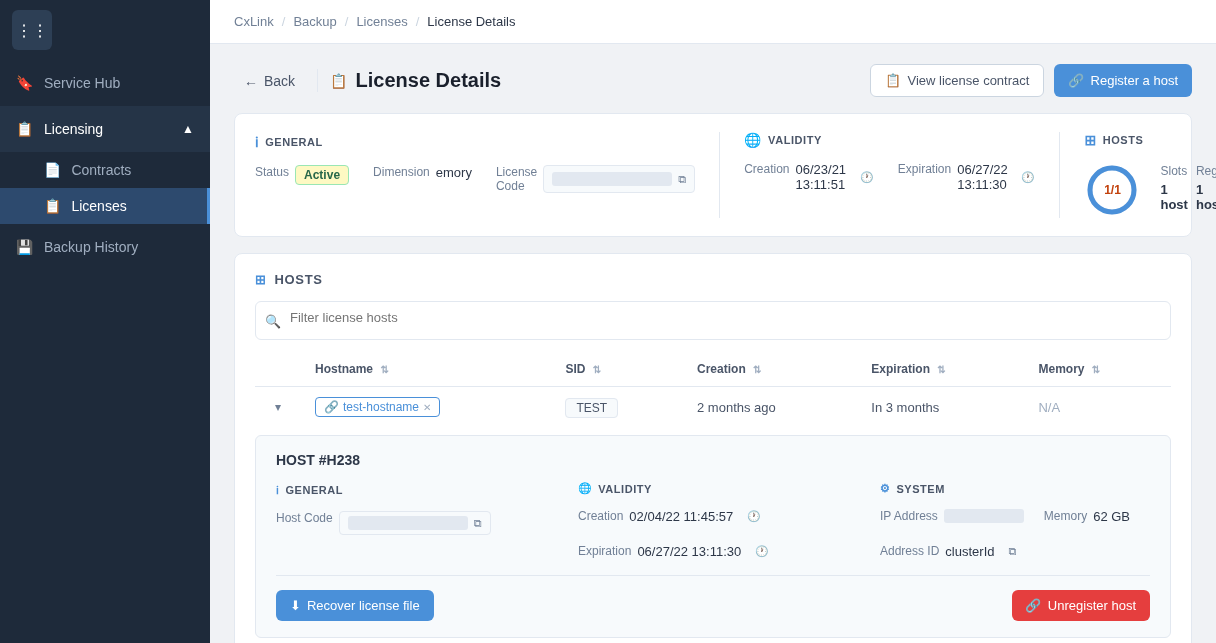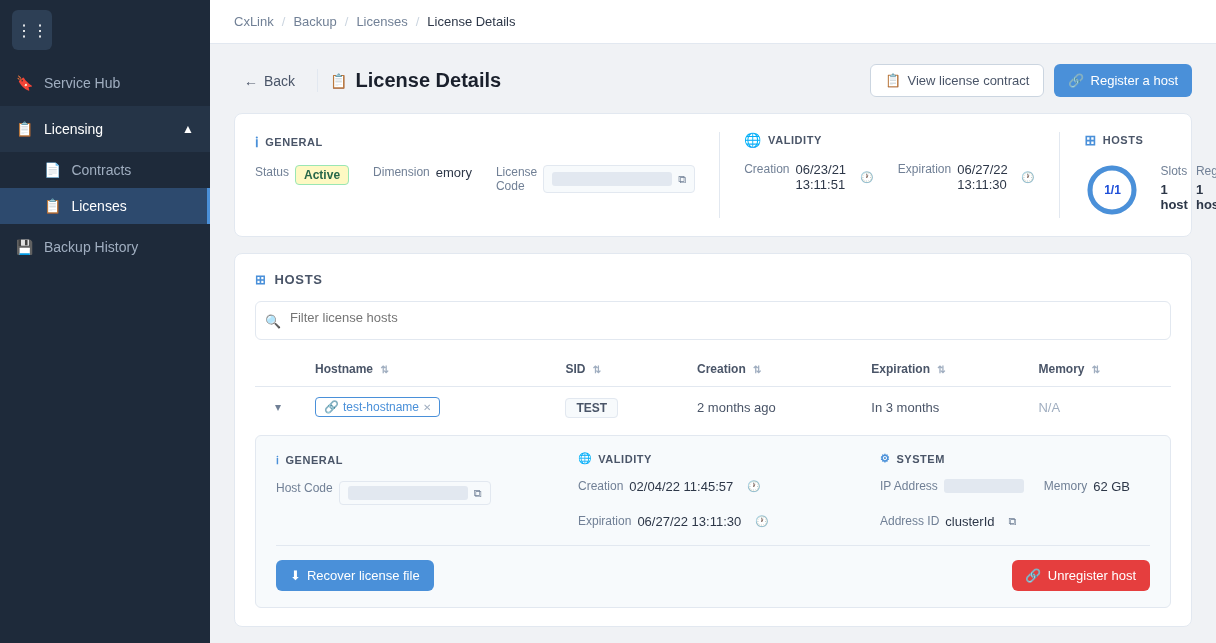--- a/index.html
+++ b/index.html
@@ -55,21 +55,21 @@
     .field-value-row { display: flex; align-items: center; gap: 14px; }
     .badge-active { background: #fef9c3; color: #276749; border: 1px solid #9ae6b4; border-radius: 4px; padding: 2px 8px; font-size: 12px; font-weight: 600; }
     .field-code { background: #f7fafc; border: 1px solid #e2e8f0; border-radius: 4px; padding: 4px 8px; font-family: monospace; font-size: 12px; color: #4a5568; display: flex; align-items: center; gap: 6px; }
     .copy-icon { cursor: pointer; color: #718096; font-size: 11px; }
     .time-icon { color: #718096; font-size: 11px; cursor: pointer; }
 
     
     .hosts-section { display: flex; align-items: center; gap: 20px; }
     .donut-container { position: relative; width: 56px; height: 56px; }
     .donut-svg { width: 56px; height: 56px; }
-    .donut-text { position: absolute; top: 50%; left: 50%; transform: translate(-50%, -50%); font-size: 12px; font-weight: 700; color: #1d4ed8; }
+    .donut-text { position: absolute; top: 50%; left: 50%; transform: translate(-50%, -50%); font-size: 12px; font-weight: 700; color: #c2410c; }
     .hosts-stats { display: flex; gap: 8px; }
     .host-stat { display: flex; flex-direction: column; gap: 4px; }
     .host-stat-label { font-size: 12px; color: #718096; }
     .host-stat-value { font-size: 13px; font-weight: 600; color: #2d3748; }
     .avail-badge { background: #fff5f5; color: #e53e3e; border: 1px solid #fed7d7; border-radius: 4px; padding: 2px 8px; font-size: 12px; font-weight: 600; }
 
     
     .hosts-header { display: flex; align-items: center; gap: 8px; font-size: 13px; font-weight: 700; color: #4a5568; text-transform: uppercase; letter-spacing: 0.05em; margin-bottom: 14px; }
     .filter-input { width: 100%; padding: 8px 12px 14px 34px; border: 1px solid #e2e8f0; border-radius: 6px; font-size: 13px; color: #4a5568; background: #fff; outline: none; }
     .filter-wrapper { position: relative; margin-bottom: 12px; }
@@ -77,21 +77,21 @@
 
     
     .table { width: 100%; border-collapse: collapse; }
     .table th { padding: 10px 14px; text-align: left; font-size: 12px; font-weight: 600; color: #4a5568; border-bottom: 1px solid #e2e8f0; }
     .table th .sort-icon { color: #a0aec0; margin-left: 4px; font-size: 10px; }
     .table td { padding: 10px 14px; font-size: 13px; color: #4a5568; border-bottom: 1px solid #f0f2f5; vertical-align: middle; }
     .table tr:last-child td { border-bottom: none; }
     .expand-btn { background: none; border: none; cursor: pointer; color: #718096; font-size: 12px; padding: 2px 6px; }
     .tag { display: inline-flex; align-items: center; gap: 4px; background: #fff; border: 1px solid #4a90d9; border-radius: 4px; padding: 2px 8px; color: #4a90d9; font-size: 12px; }
     .tag .remove { cursor: pointer; font-size: 10px; color: #a0aec0; }
-    .sid-badge { background: #f7fafc; border: 1px solid #e2e8f0; border-radius: 4px; padding: 2px 10px; font-size: 12px; font-weight: 700; color: #4a5568; }
+    .sid-badge { background: #f7fafc; border: 1px solid #e2e8f0; border-radius: 4px; padding: 2px 10px; font-size: 12px; font-weight: 400; color: #4a5568; }
     .na-text { color: #a0aec0; font-size: 13px; }
 
     
     .host-detail { background: #f7fafc; border: 1px solid #e2e8f0; border-radius: 6px; padding: 16px 20px; margin-top: 8px; }
     .host-detail-title { font-size: 14px; font-weight: 700; color: #2d3748; margin-bottom: 14px; }
     .host-detail-grid { display: flex; gap: 32px; }
     .host-detail-section { flex: 1; }
     .host-detail-fields { display: flex; gap: 20px; flex-wrap: wrap; }
     .host-detail-footer { display: flex; justify-content: space-between; align-items: center; margin-top: 16px; padding-top: 14px; border-top: 1px solid #e2e8f0; }
 
@@ -313,20 +313,21 @@
               <span>In 3 months</span>
             </td>
             <td>
               <span class="na-text">N/A</span>
             </td>
           </tr>
         </tbody>
       </table>
 
       <div class="host-detail">
+        <div class="host-detail-title">HOST #H238</div>
 
         <div class="host-detail-grid">
 
           <div class="host-detail-section">
             <div class="section-title">
               <span style="color:#4a90d9">ℹ</span>
               <span>GENERAL</span>
             </div>
             <div class="host-detail-fields">
               <div class="field">

